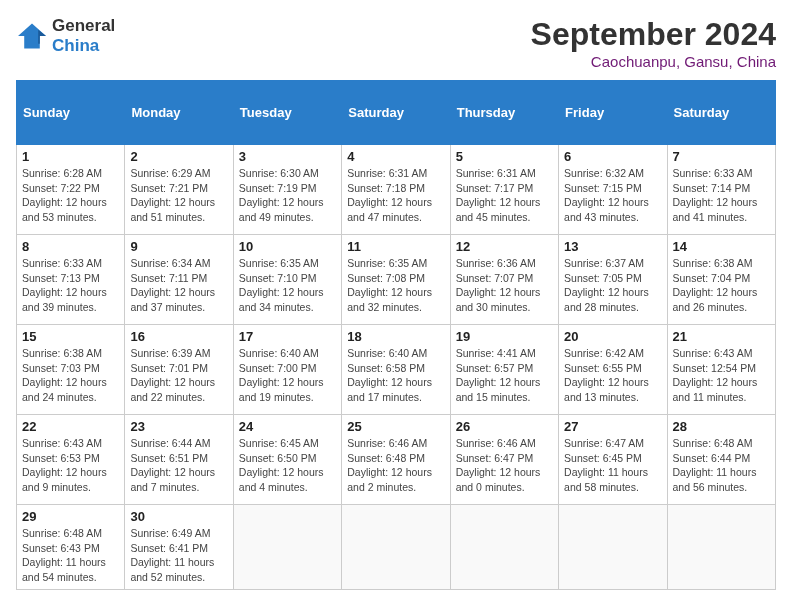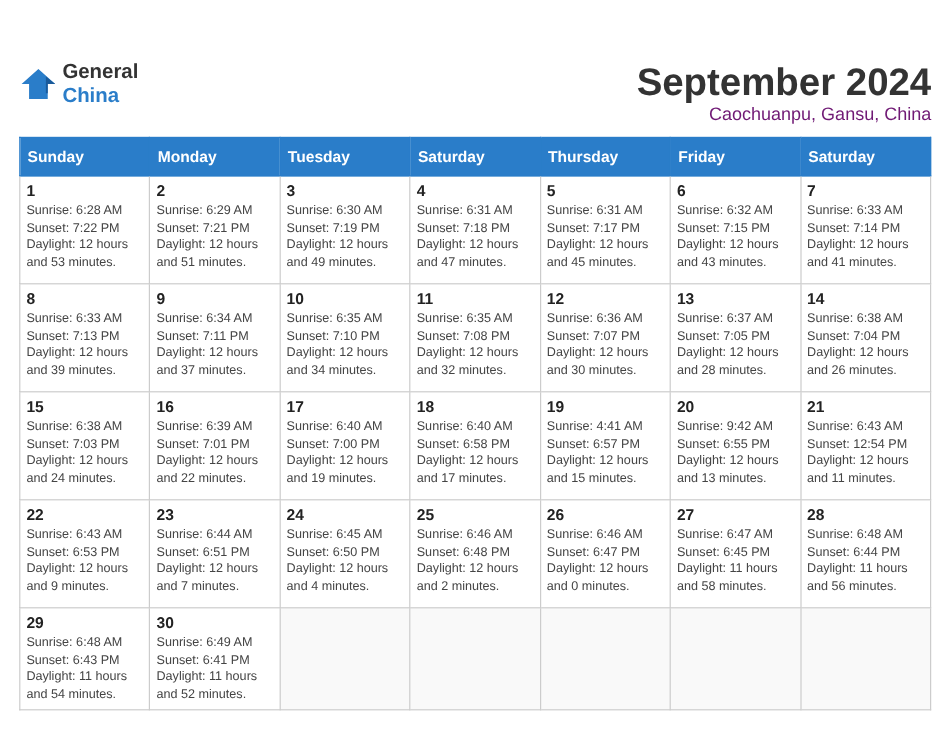--- a/index.html
+++ b/index.html
@@ -8,21 +8,20 @@
       background: #fff;
       width: 792px;
       min-height: 612px;
       padding: 16px;
     }
     .header {
       display: flex;
       align-items: flex-start;
       justify-content: space-between;
       margin-bottom: 10px;
-      margin-top: 34px;
     }
     .logo {
       display: flex;
       align-items: center;
       gap: 4px;
     }
     .logo-icon {
       width: 32px;
       height: 28px;
     }
@@ -40,21 +39,21 @@
     }
     table {
       width: 100%;
       border-collapse: collapse;
       font-size: 11px;
     }
     th {
       background-color: #2a7dc9;
       color: #fff;
       text-align: left;
-      padding: 8px 6px;
+      padding: 24px 6px;
       font-size: 13px;
       font-weight: bold;
       border: 1px solid #2a7dc9;
     }
     td {
       border: 1px solid #ccc;
       vertical-align: top;
       padding: 4px 5px;
       width: 14.28%;
       min-height: 80px;
@@ -265,21 +264,21 @@
         <span class="day-num">19</span>
         <div class="day-info">
           <span>Sunrise: 4:41 AM</span><br>
           <span>Sunset: 6:57 PM</span><br>
           <span>Daylight: 12 hours<br>and 15 minutes.</span>
         </div>
       </td>
         <td>
         <span class="day-num">20</span>
         <div class="day-info">
-          <span>Sunrise: 9:42 AM</span><br>
+          <span>Sunrise: 6:42 AM</span><br>
           <span>Sunset: 6:55 PM</span><br>
           <span>Daylight: 12 hours<br>and 13 minutes.</span>
         </div>
       </td>
         <td>
         <span class="day-num">21</span>
         <div class="day-info">
           <span>Sunrise: 6:43 AM</span><br>
           <span>Sunset: 12:54 PM</span><br>
           <span>Daylight: 12 hours<br>and 11 minutes.</span>

